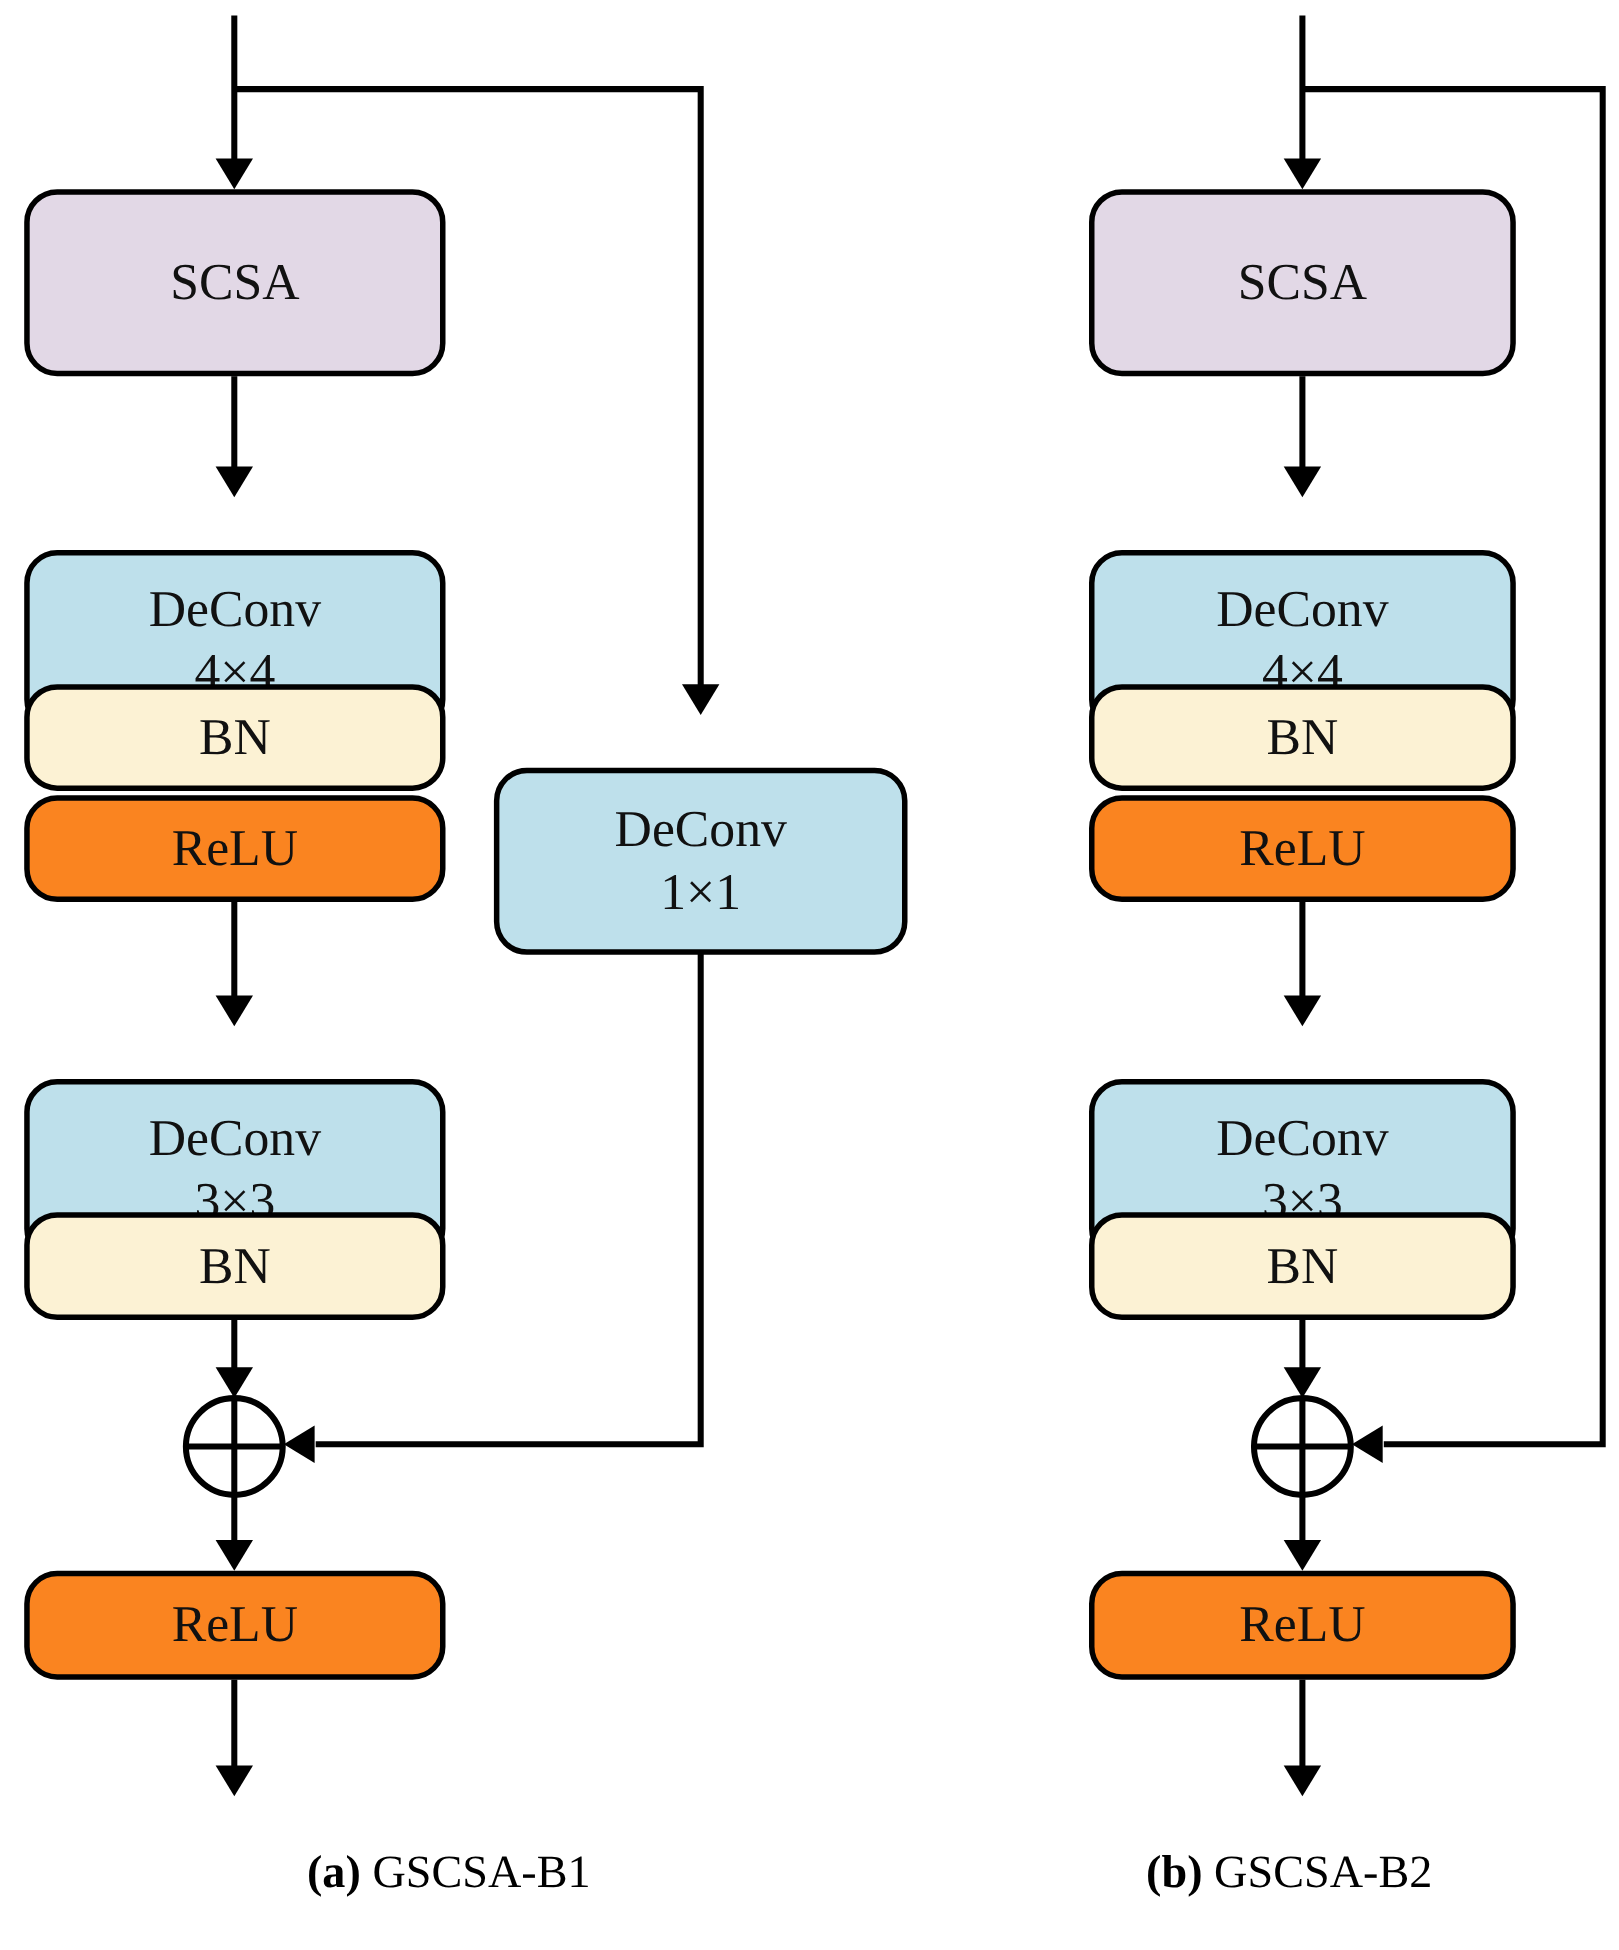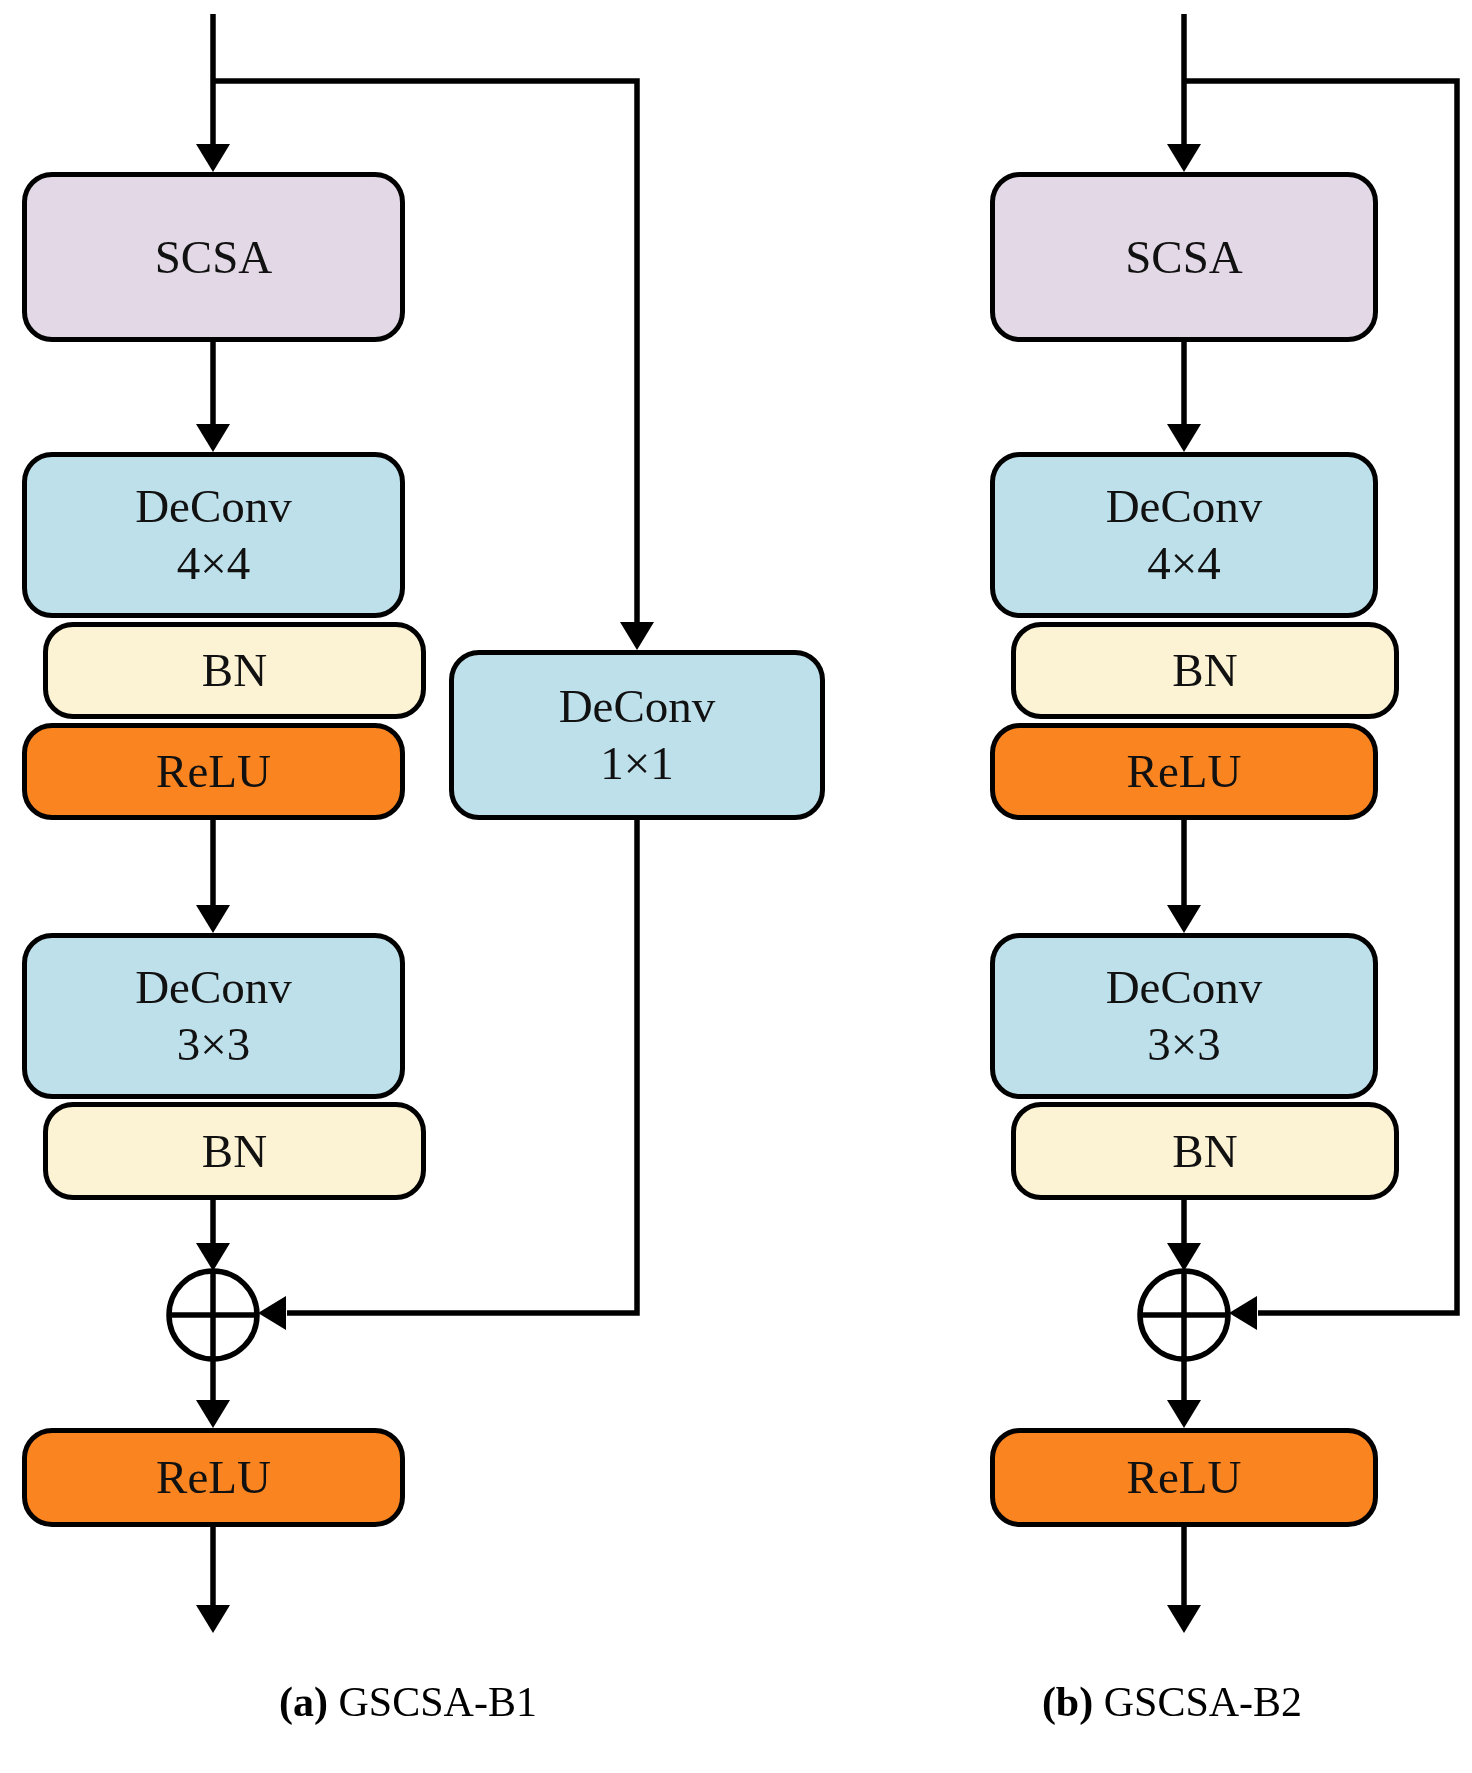--- a/index.html
+++ b/index.html
@@ -19,22 +19,22 @@
     display:flex;
     flex-direction:column;
     align-items:center;
     justify-content:center;
     font-size:47px;
     line-height:57px;
     color:#111;
     text-align:center;
   }
   .node.scsa{background:var(--scsa,#E2D8E6);}
-  .node.deconv{background:var(--deconv,#BEE0EB);}
-  .node.bn{background:var(--bn,#FCF2D4);margin-left:21px;}
+  .node.deconv{background:var(--deconv,#BEE0EB);margin-top:48px;}
+  .node.bn{background:var(--bn,#FCF2D4);}
   .node.relu{background:var(--relu,#FA8420);}
   .caption{
     position:absolute;
     transform:translateX(-50%);
     font-size:42px;
     color:#000;
     white-space:nowrap;
   }
   .caption .cap-label{font-weight:bold;}
   svg line, svg polyline{stroke:var(--line,#000);stroke-width:5.5;fill:none;}

